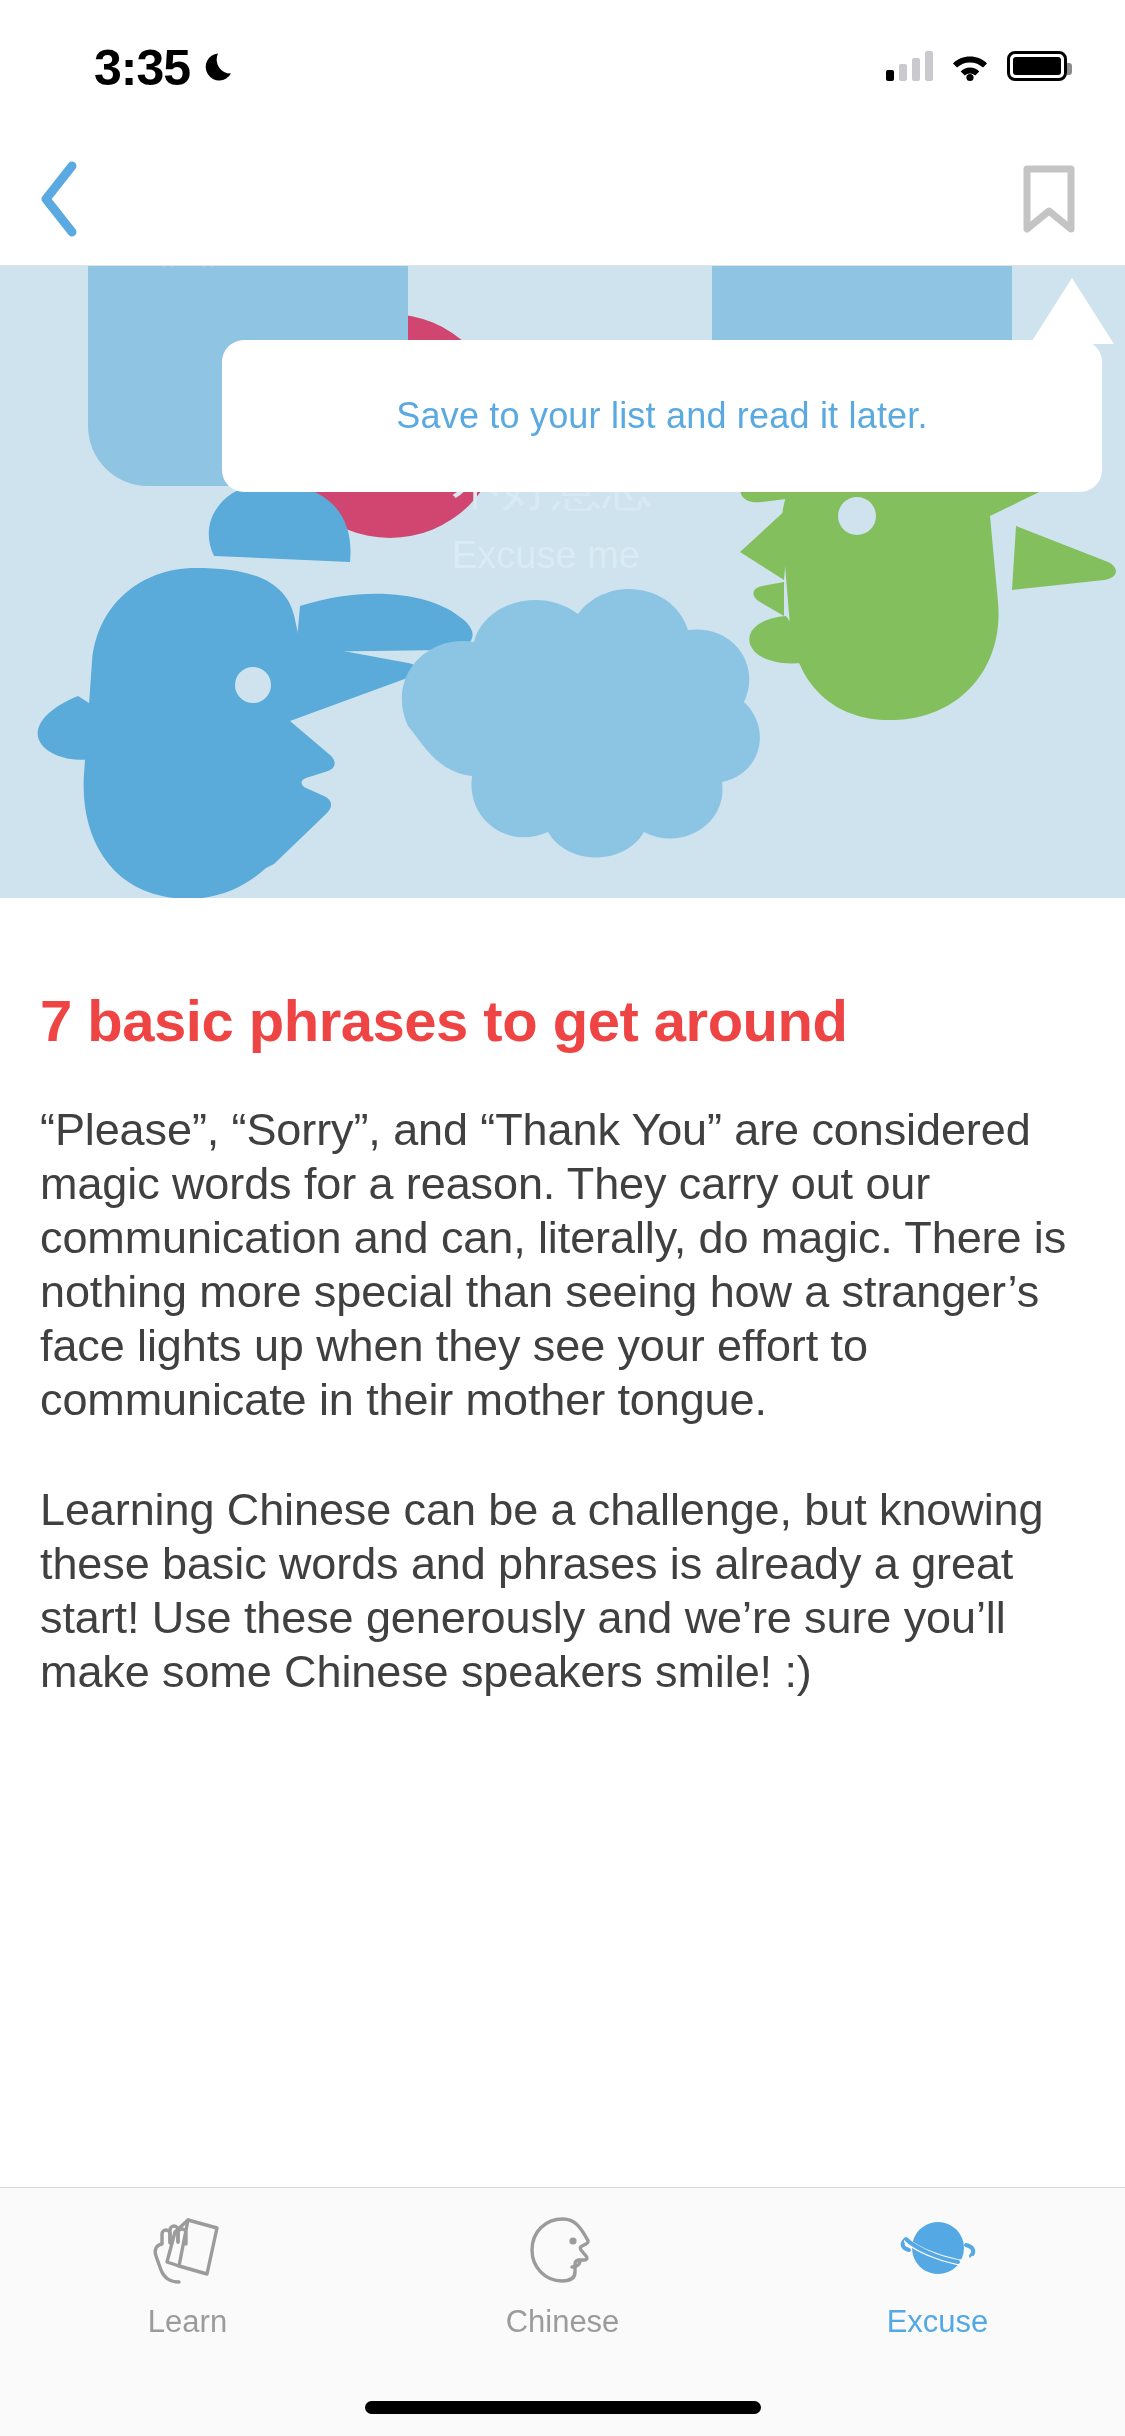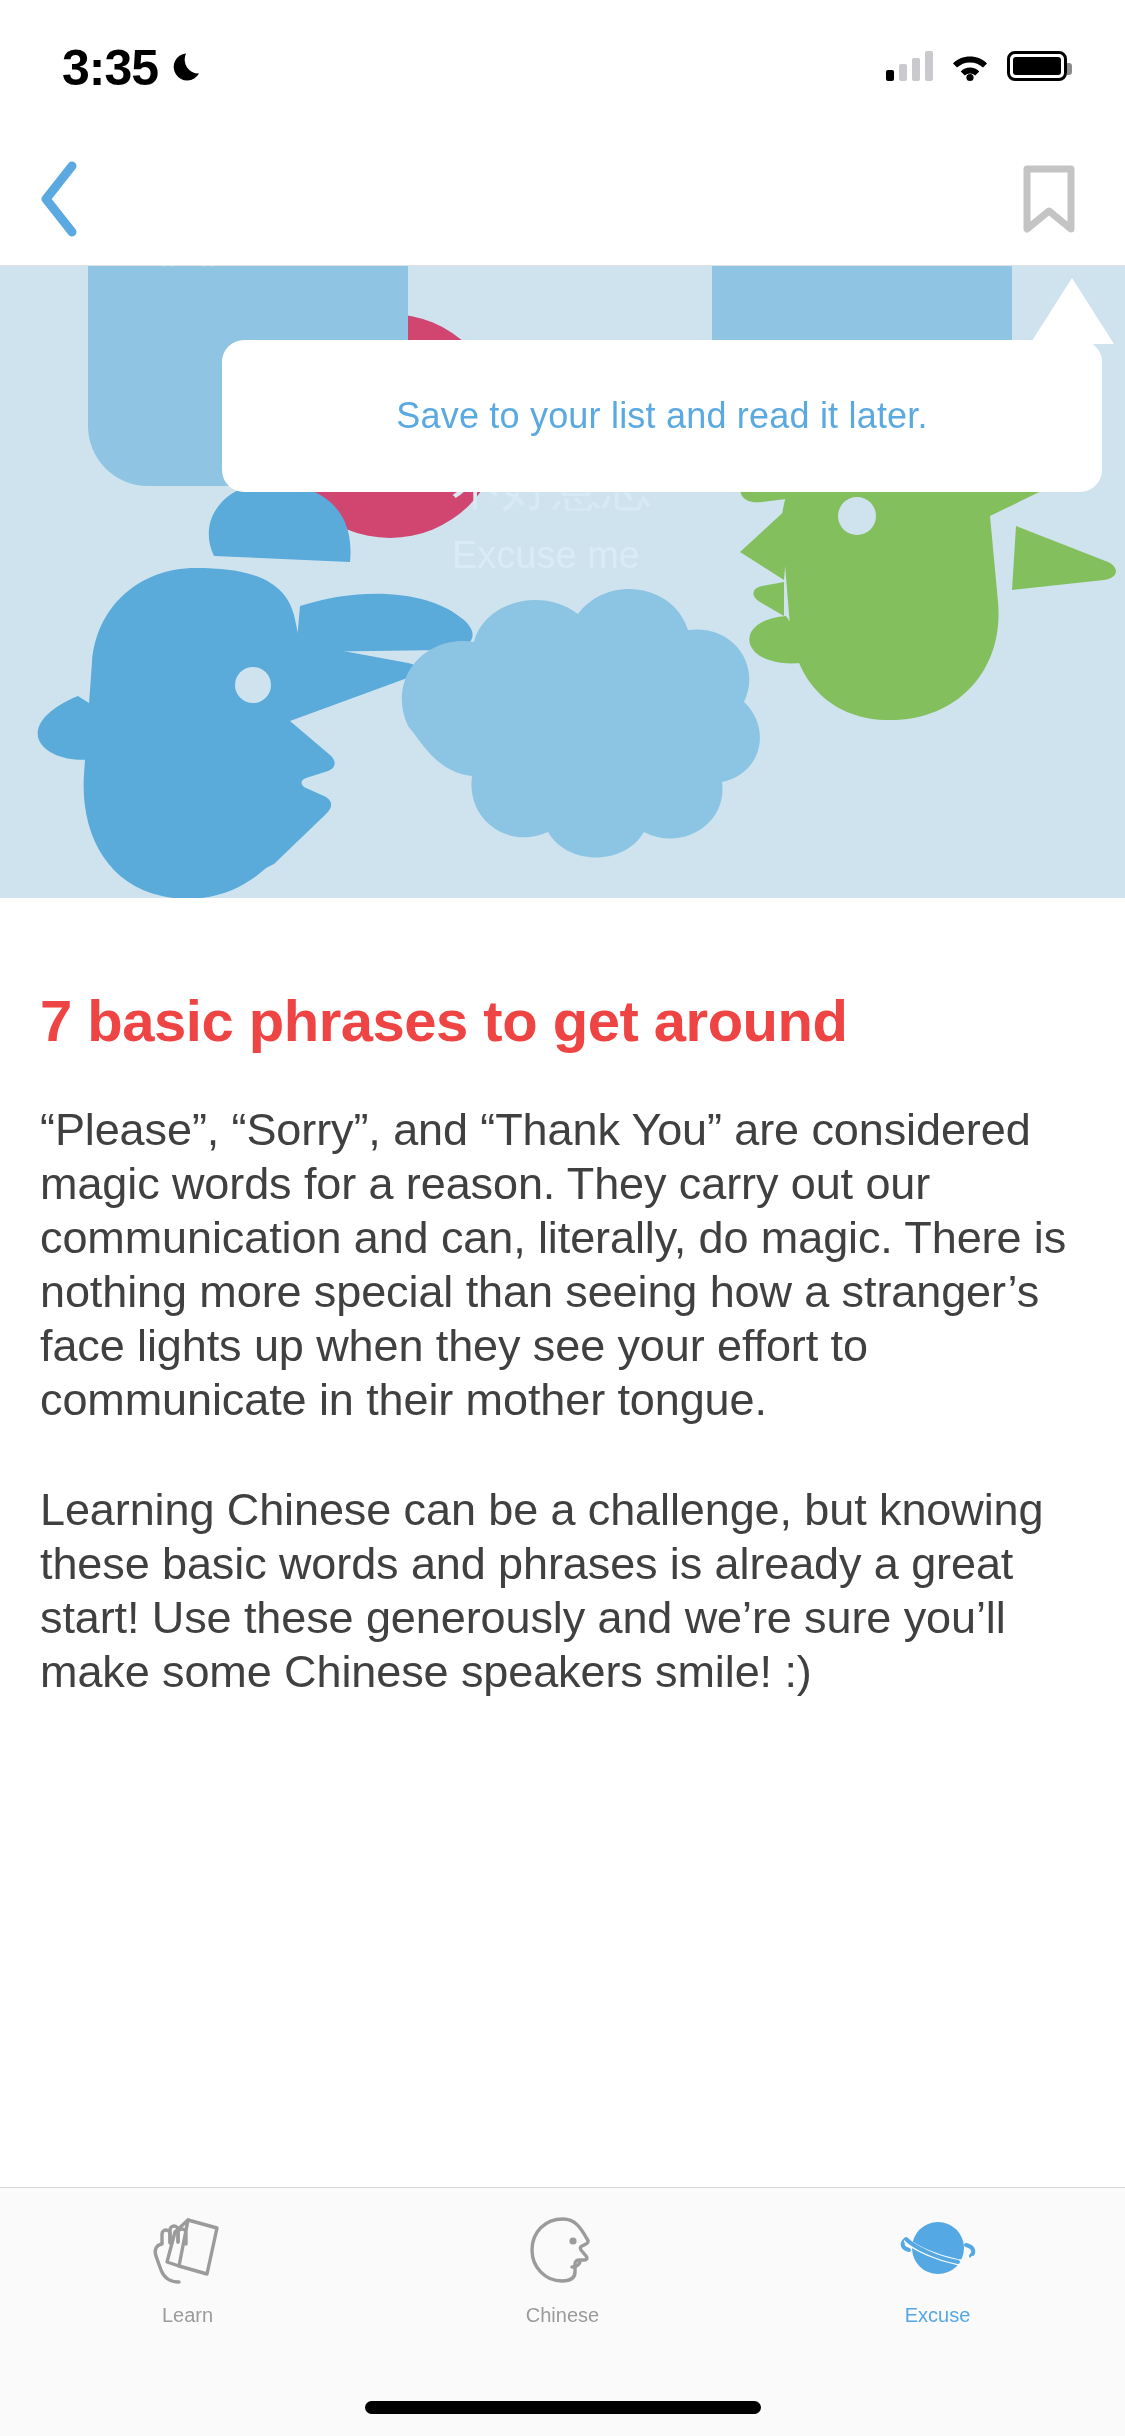--- a/index.html
+++ b/index.html
@@ -11,21 +11,21 @@
   }
   #phone { position:relative; width:1125px; height:2436px; background:#fff; }
 
   
   .statusbar{
     position:absolute; top:0; left:0; width:1125px; height:132px;
     display:flex; align-items:center; justify-content:space-between;
     padding:0 58px 0 62px;
   }
   .sb-left{ display:flex; align-items:center; gap:14px; }
-  .sb-time{ font-size:50px; font-weight:600; color:#000; letter-spacing:-1px; line-height:1; padding-top:4px;}
+  .sb-time{ font-size:50px; font-weight:600; color:#000; letter-spacing:-1px; line-height:1; padding-top:4px;margin-left:32px;}
   .sb-moon{ width:36px; height:36px; position:relative; }
   .sb-right{ display:flex; align-items:center; gap:16px; }
   .bars{ display:flex; align-items:flex-end; gap:5px; height:30px; }
   .bars i{ display:block; width:8px; background:#c9c9ce; border-radius:2px; }
   .bars i.on{ background:#000; }
   .bars i:nth-child(1){ height:11px; }
   .bars i:nth-child(2){ height:17px; }
   .bars i:nth-child(3){ height:23px; }
   .bars i:nth-child(4){ height:30px; }
   .batt{ width:60px; height:30px; border:3px solid #000; border-radius:8px; position:relative; padding:3px; }
@@ -85,21 +85,21 @@
   .tabbar{
     position:absolute; left:0; bottom:0; width:1125px; height:249px;
     background:#fafafa; border-top:1px solid #d8d8d8;
     display:flex; align-items:flex-start;
   }
   .tab{
     flex:1; display:flex; flex-direction:column; align-items:center;
     padding-top:24px; gap:14px;
   }
   .tab-icon{ width:90px; height:78px; display:flex; align-items:center; justify-content:center; }
-  .tab-label{ font-size:20px; color:#9b9b9b; }
+  .tab-label{ font-size:31px; color:#9b9b9b; }
   .tab.active .tab-label{ color:#54a8e3; }
   .home-ind{
     position:absolute; left:50%; transform:translateX(-50%);
     bottom:22px; width:396px; height:13px; background:#000; border-radius:10px;
   }
 </style>
 </head>
 <body>
 
 <div id="phone">

